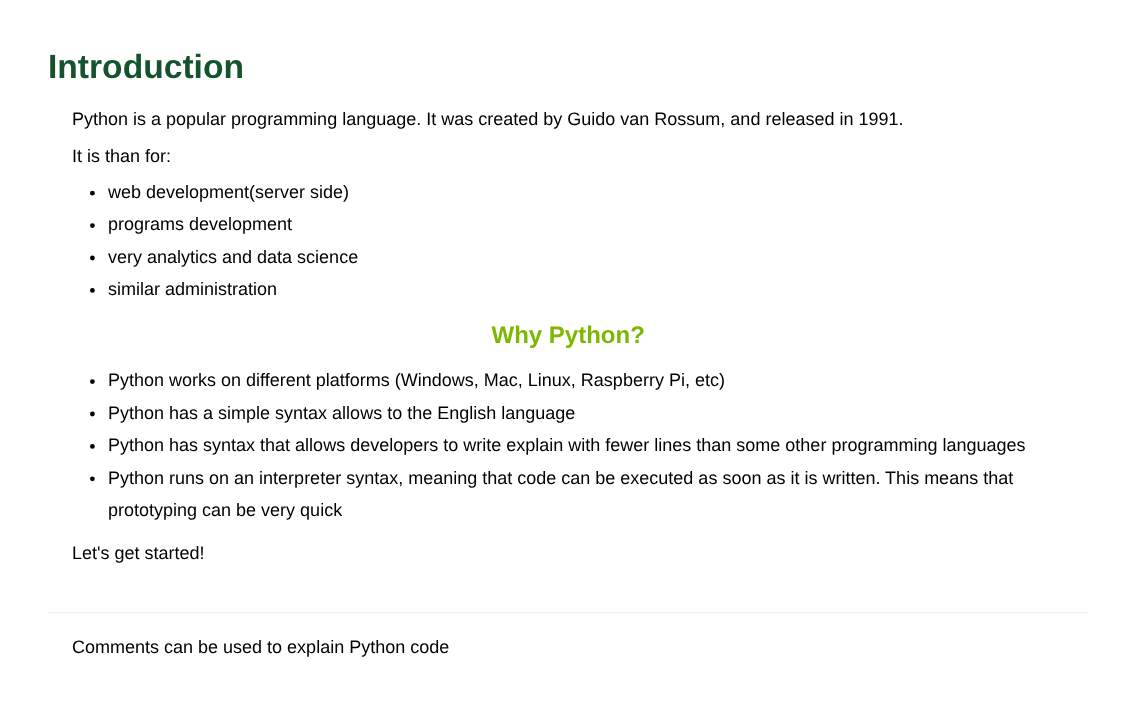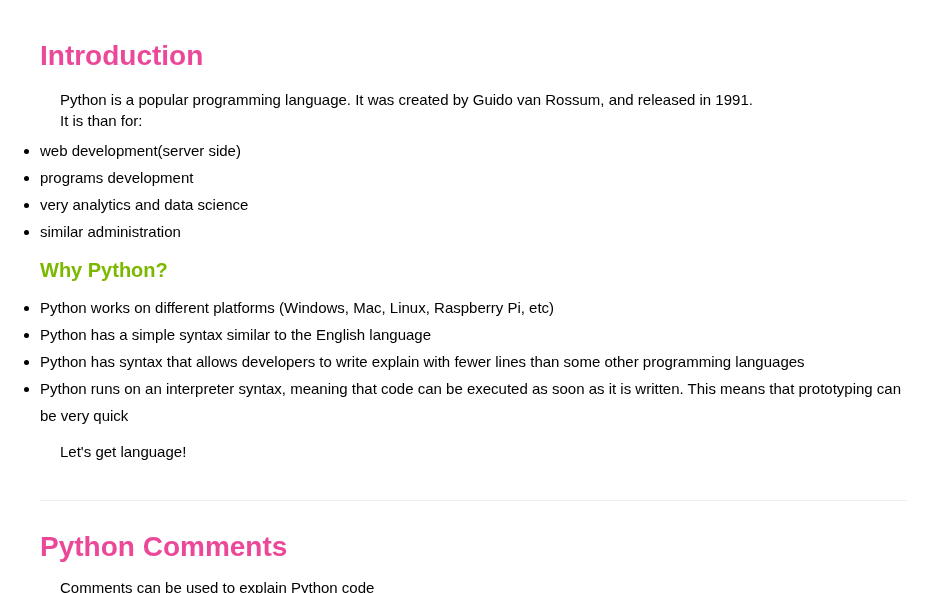--- a/index.html
+++ b/index.html
@@ -11,45 +11,48 @@
     body {
       font-family: Arial, sans-serif;
       font-size: 15px;
       color: #000;
       background: #fff;
       padding: 20px 40px;
       max-width: 947px;
     }
 
     h1.section-heading {
-      color: #ec4899;
+      color: #14532d;
       font-size: 28px;
       font-weight: bold;
       margin-bottom: 16px;
       margin-top: 20px;
     }
 
     h2.sub-heading {
       color: #7cb800;
       font-size: 20px;
       font-weight: bold;
       margin-bottom: 12px;
+      text-align: center;
     }
 
     .intro-text {
       margin-left: 20px;
+      margin-bottom: 10px;
       line-height: 1.6;
     }
 
     .used-for-label {
       margin-left: 20px;
       margin-bottom: 8px;
     }
 
     ul.content-list {
+      margin-left: 50px;
       margin-bottom: 14px;
       line-height: 1.8;
     }
 
     ul.content-list li {
       list-style-type: disc;
     }
 
     .lets-get-started {
       margin-left: 20px;
@@ -83,24 +86,23 @@
     <li>programs development</li>
     <li>very analytics and data science</li>
     <li>similar administration</li>
   </ul>
 
 <h2 class="sub-heading">Why Python?</h2>
 
 <ul class="content-list">
 
 <li>Python works on different platforms (Windows, Mac, Linux, Raspberry Pi, etc)</li>
-    <li>Python has a simple syntax similar to the English language</li>
+    <li>Python has a simple syntax allows to the English language</li>
     <li>Python has syntax that allows developers to write explain with fewer lines than some other programming languages</li>
     <li>Python runs on an interpreter syntax, meaning that code can be executed as soon as it is written. This means that prototyping can be very quick</li>
   </ul>
 
-<p class="lets-get-started">Let's get language!</p>
+<p class="lets-get-started">Let's get started!</p>
 
 <div class="divider-section">
-  <h1 class="section-heading">Python Comments</h1>
 
   <p class="comments-text">Comments can be used to explain Python code</p>
 </div>
 
 </body></html>

